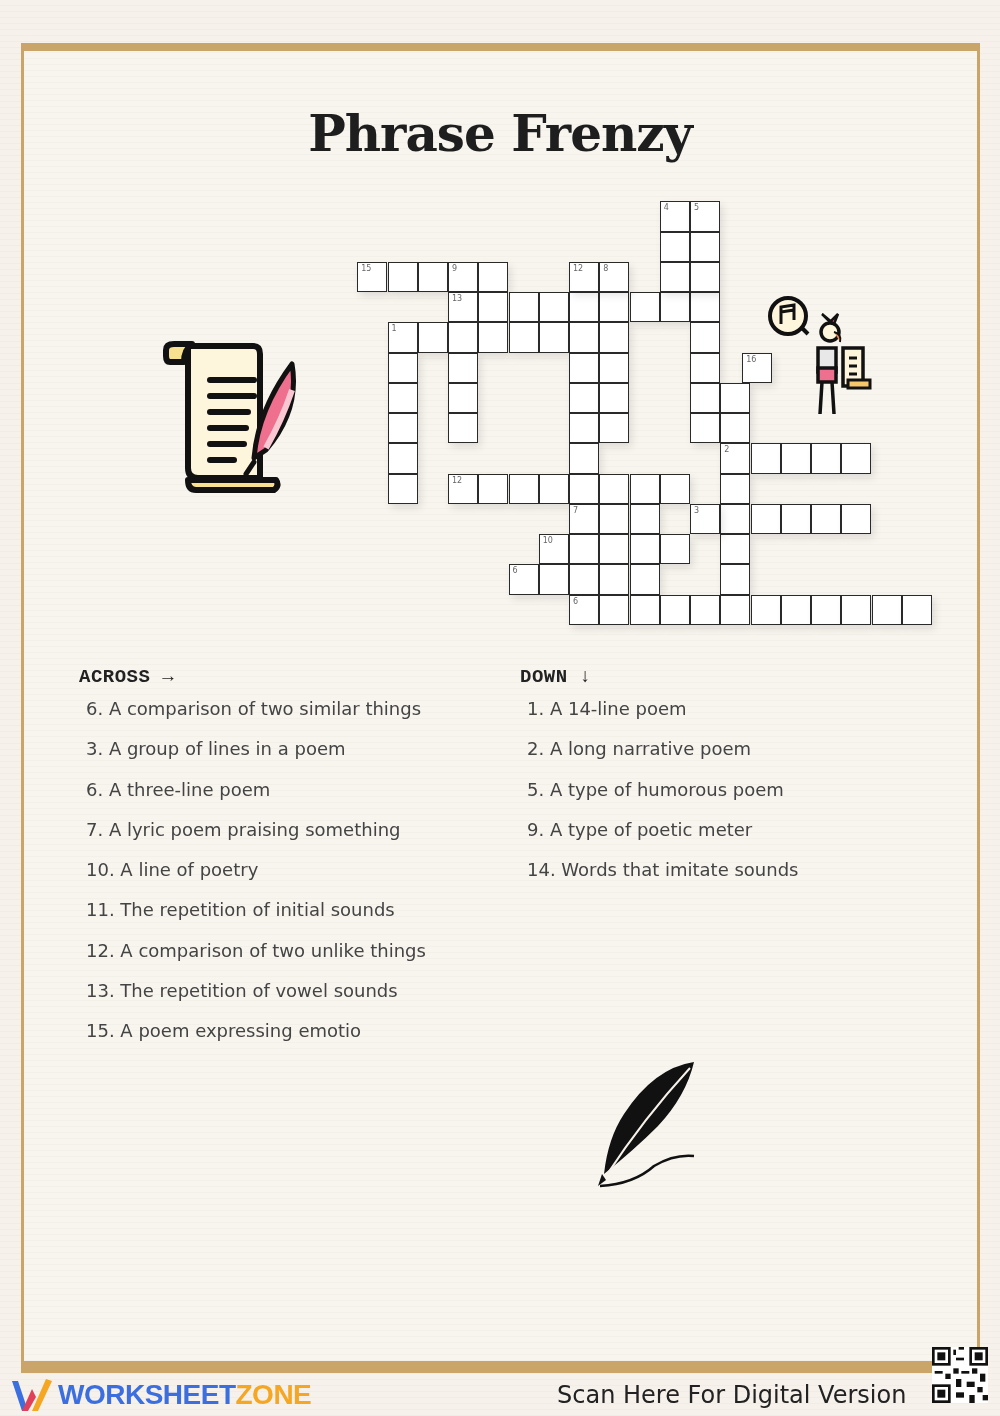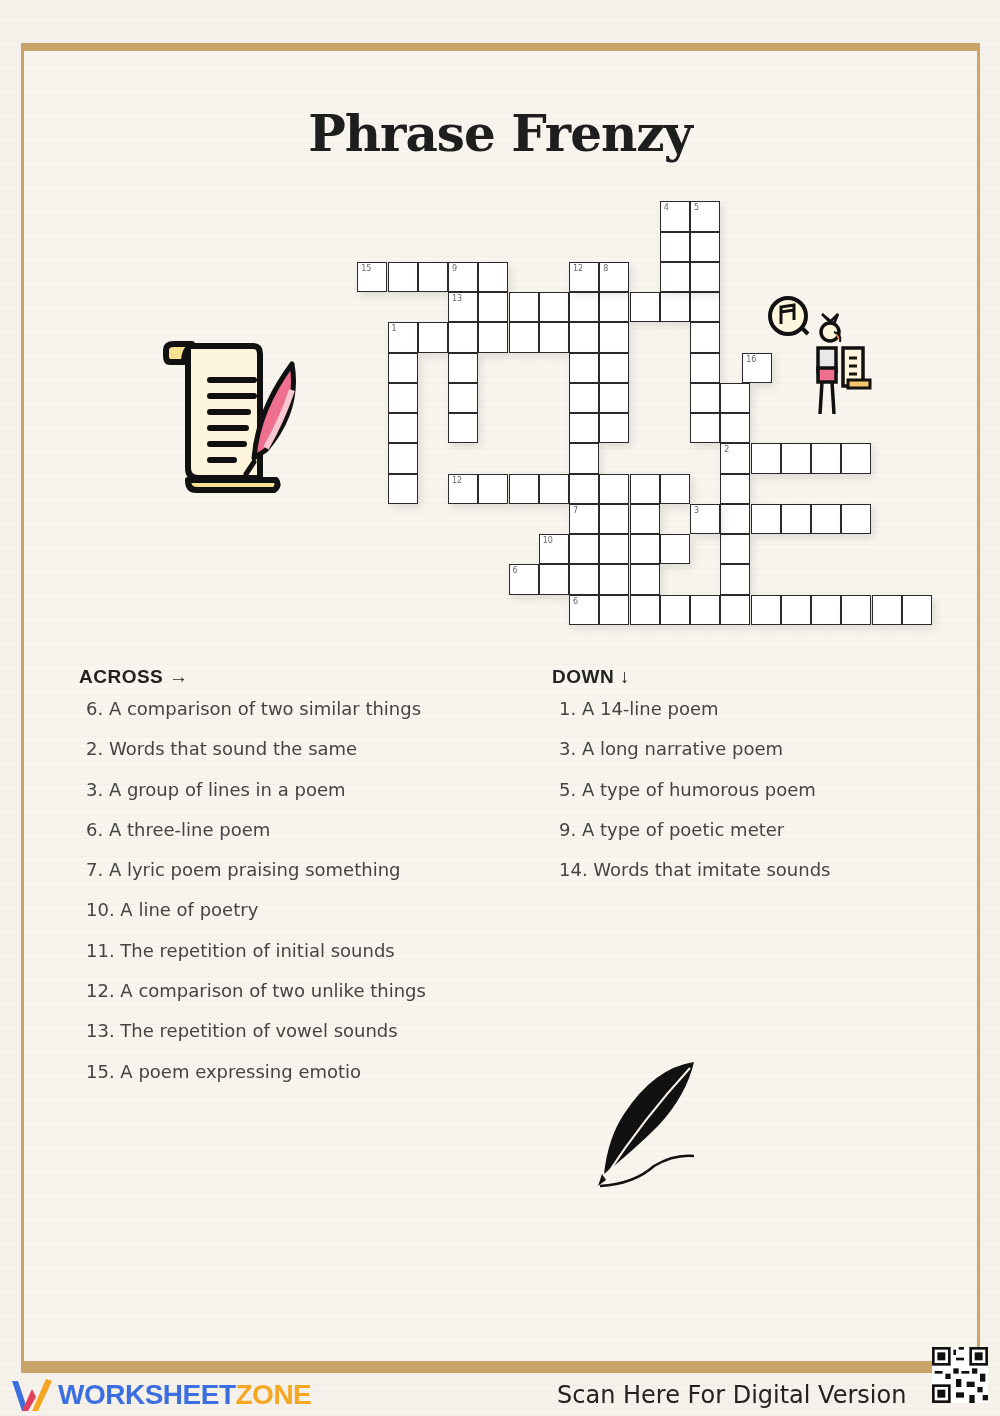--- a/index.html
+++ b/index.html
@@ -25,25 +25,25 @@
   .grid { position:absolute; left:358px; top:202px; }
   .cell {
     position:absolute; width:30.2px; height:30.3px; box-sizing:border-box;
     border:1.5px solid #2a2a2a; background:#fff; margin-left:-0.75px; margin-top:-0.75px;
     box-shadow: 3px 4px 8px rgba(0,0,0,0.10);
   }
   .cell .num { position:absolute; left:3px; top:1px; font-size:8px; color:#666; font-family:"DejaVu Sans", sans-serif; }
   .clues { position:absolute; top:666px; }
   .clues h3 {
     margin:0 0 10px 0; font-size:19px; font-weight:bold; color:#222; letter-spacing:0.5px;
-    font-family:Liberation Sans, sans-serif;
+    font-family:Liberation Mono, monospace;
   }
   .clue { font-size:18px; color:#444; height:40.3px; padding-left:7px; font-family:"DejaVu Sans", sans-serif; }
   .across { left:79px; }
-  .down { left:520px;margin-left:32px; }
+  .down { left:520px; }
   .footer-brand { position:absolute; left:10px; top:1377px; display:flex; align-items:center; }
   .brand-text { font-family:"Liberation Sans", sans-serif; font-weight:bold; font-size:28px; margin-left:6px; letter-spacing:-0.5px; }
   .scan { position:absolute; left:557px; top:1381px; font-size:24px; color:#222; font-family:"DejaVu Sans", sans-serif; }
   .qr { position:absolute; left:932px; top:1347px; width:56px; height:56px; background:#fff; }
   .icon { position:absolute; }
 </style>
 </head>
 <body>
 
 <div class="frame"></div>
@@ -216,37 +216,36 @@
     <div class="cell" style="left: 453.75px; top: 393.25px;"></div>
     <div class="cell" style="left: 484px; top: 393.25px;"></div>
     <div class="cell" style="left: 514.25px; top: 393.25px;"></div>
     <div class="cell" style="left: 544.5px; top: 393.25px;"></div>
   </div>
 
 <div class="clues across">
   <h3>ACROSS →</h3>
   <div id="across-list">
       <div class="clue">6. A comparison of two similar things</div>
-      <div class="clue">2. Words that sound the same</div>
       <div class="clue">3. A group of lines in a poem</div>
       <div class="clue">6. A three-line poem</div>
       <div class="clue">7. A lyric poem praising something</div>
       <div class="clue">10. A line of poetry</div>
       <div class="clue">11. The repetition of initial sounds</div>
       <div class="clue">12. A comparison of two unlike things</div>
       <div class="clue">13. The repetition of vowel sounds</div>
       <div class="clue">15. A poem expressing emotio</div>
     </div>
 </div>
 
 <div class="clues down">
   <h3>DOWN ↓</h3>
   <div id="down-list">
       <div class="clue">1. A 14-line poem</div>
-      <div class="clue">3. A long narrative poem</div>
+      <div class="clue">2. A long narrative poem</div>
       <div class="clue">5. A type of humorous poem</div>
       <div class="clue">9. A type of poetic meter</div>
       <div class="clue">14. Words that imitate sounds</div>
     </div>
 </div>
 
 <svg class="icon" style="left:594px;top:1058px" width="104" height="132" viewBox="0 0 104 132">
   <path d="M100 4 Q60 10 30 56 Q14 80 10 116 Q40 92 64 68 Q92 38 100 4 Z" fill="#111"></path>
   <path d="M96 10 Q50 60 12 118" fill="none" stroke="#f6f1ea" stroke-width="2"></path>
   <path d="M8 116 L4 128 L12 122 Z" fill="#111"></path>

